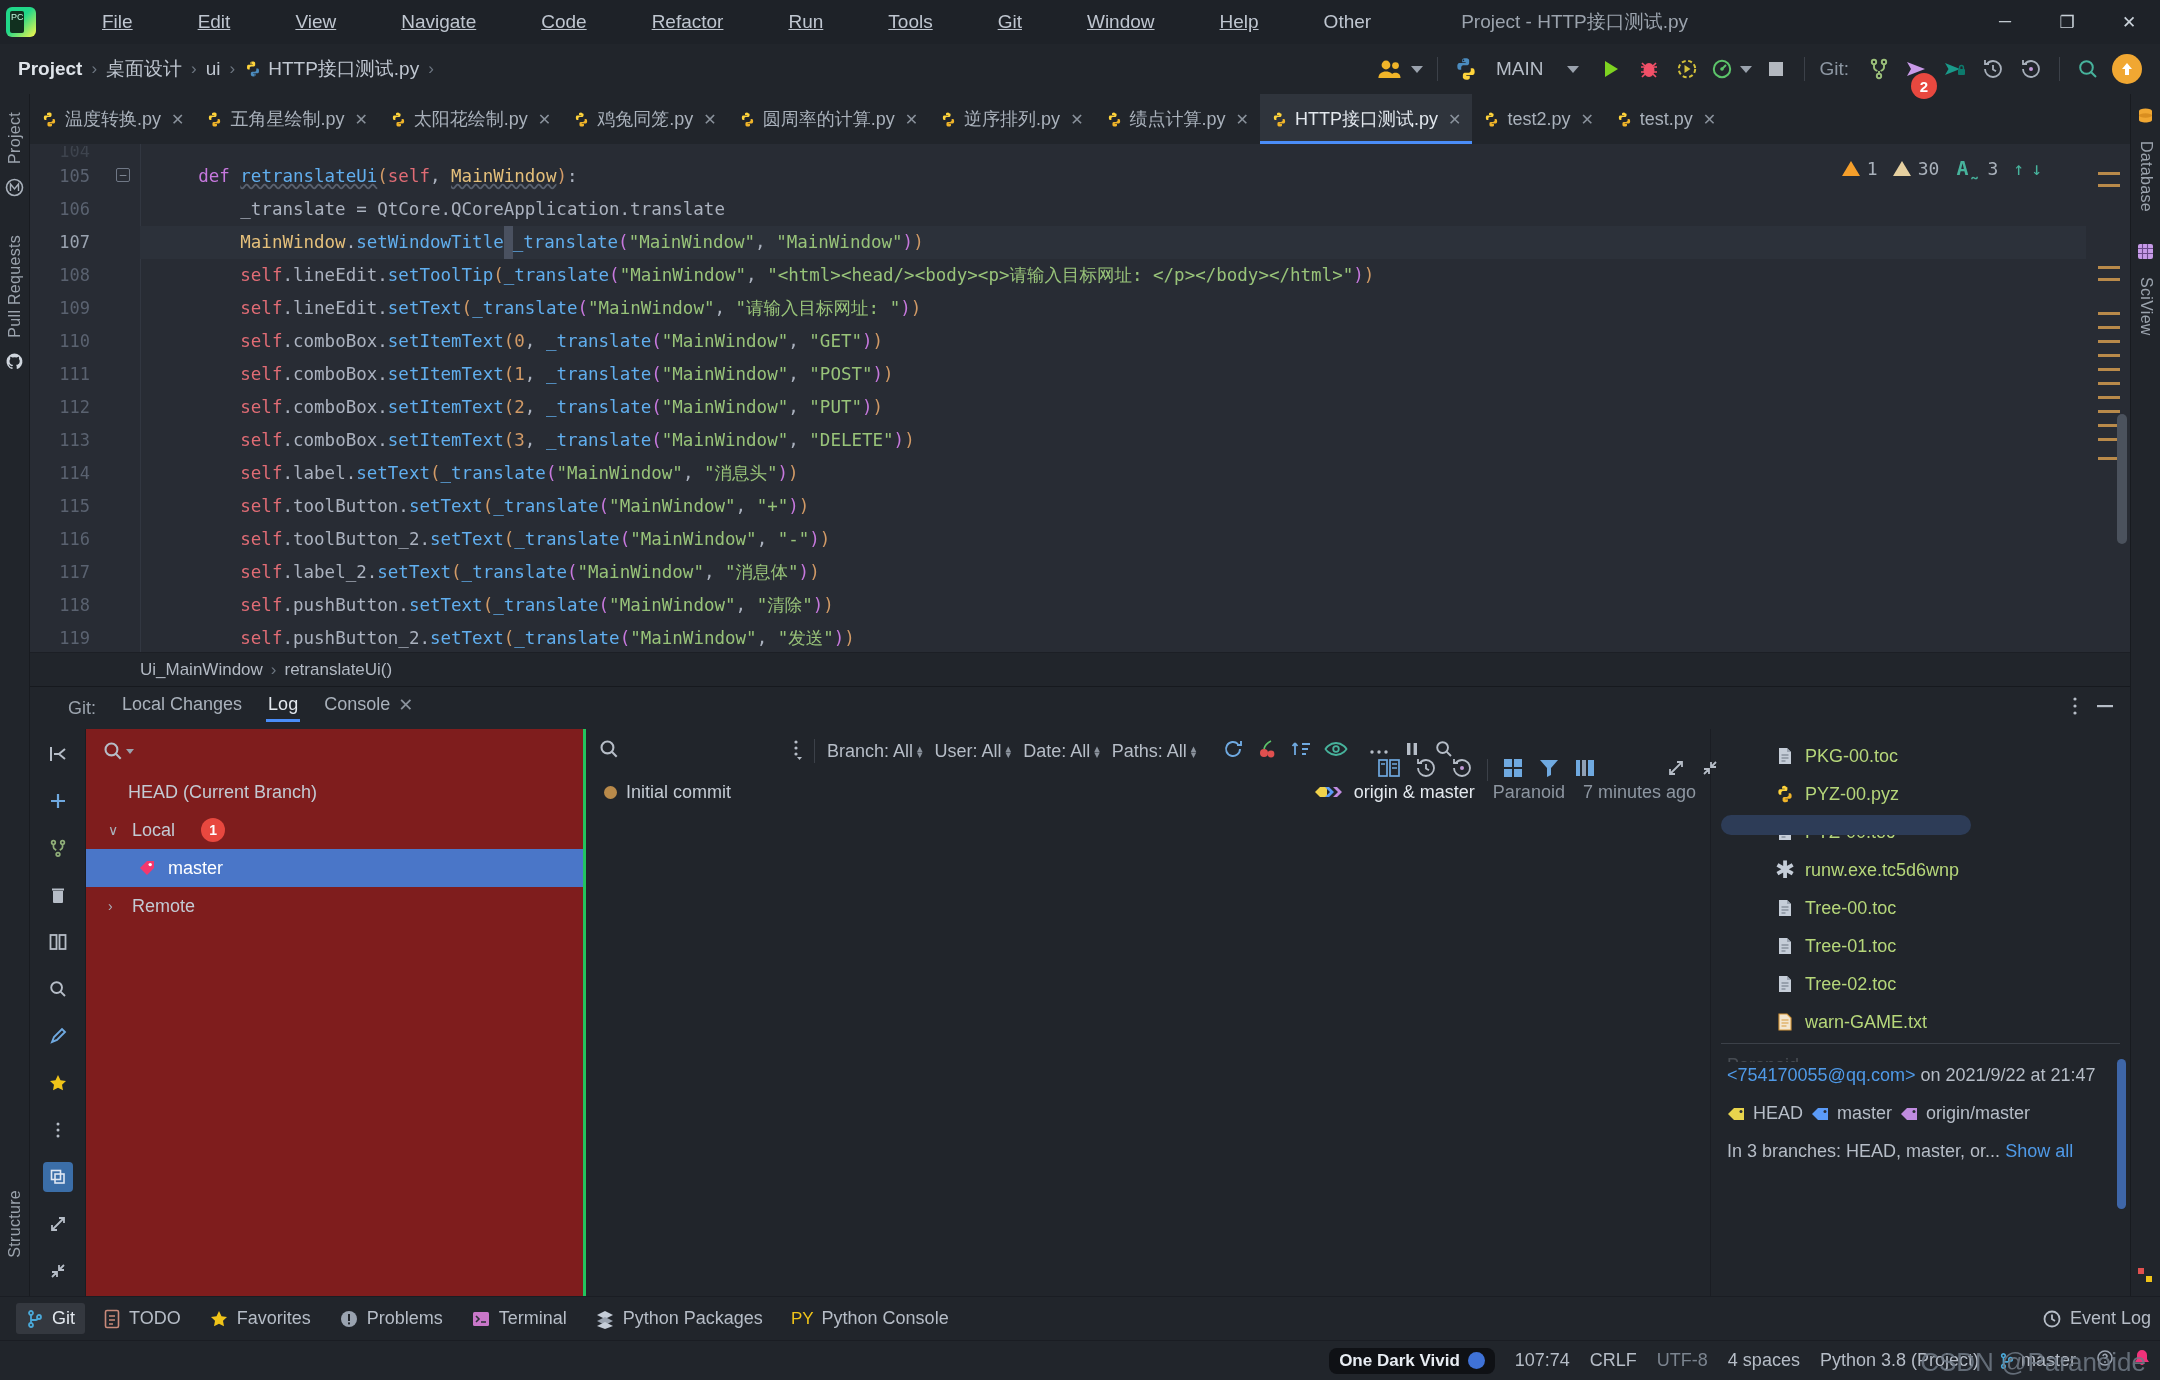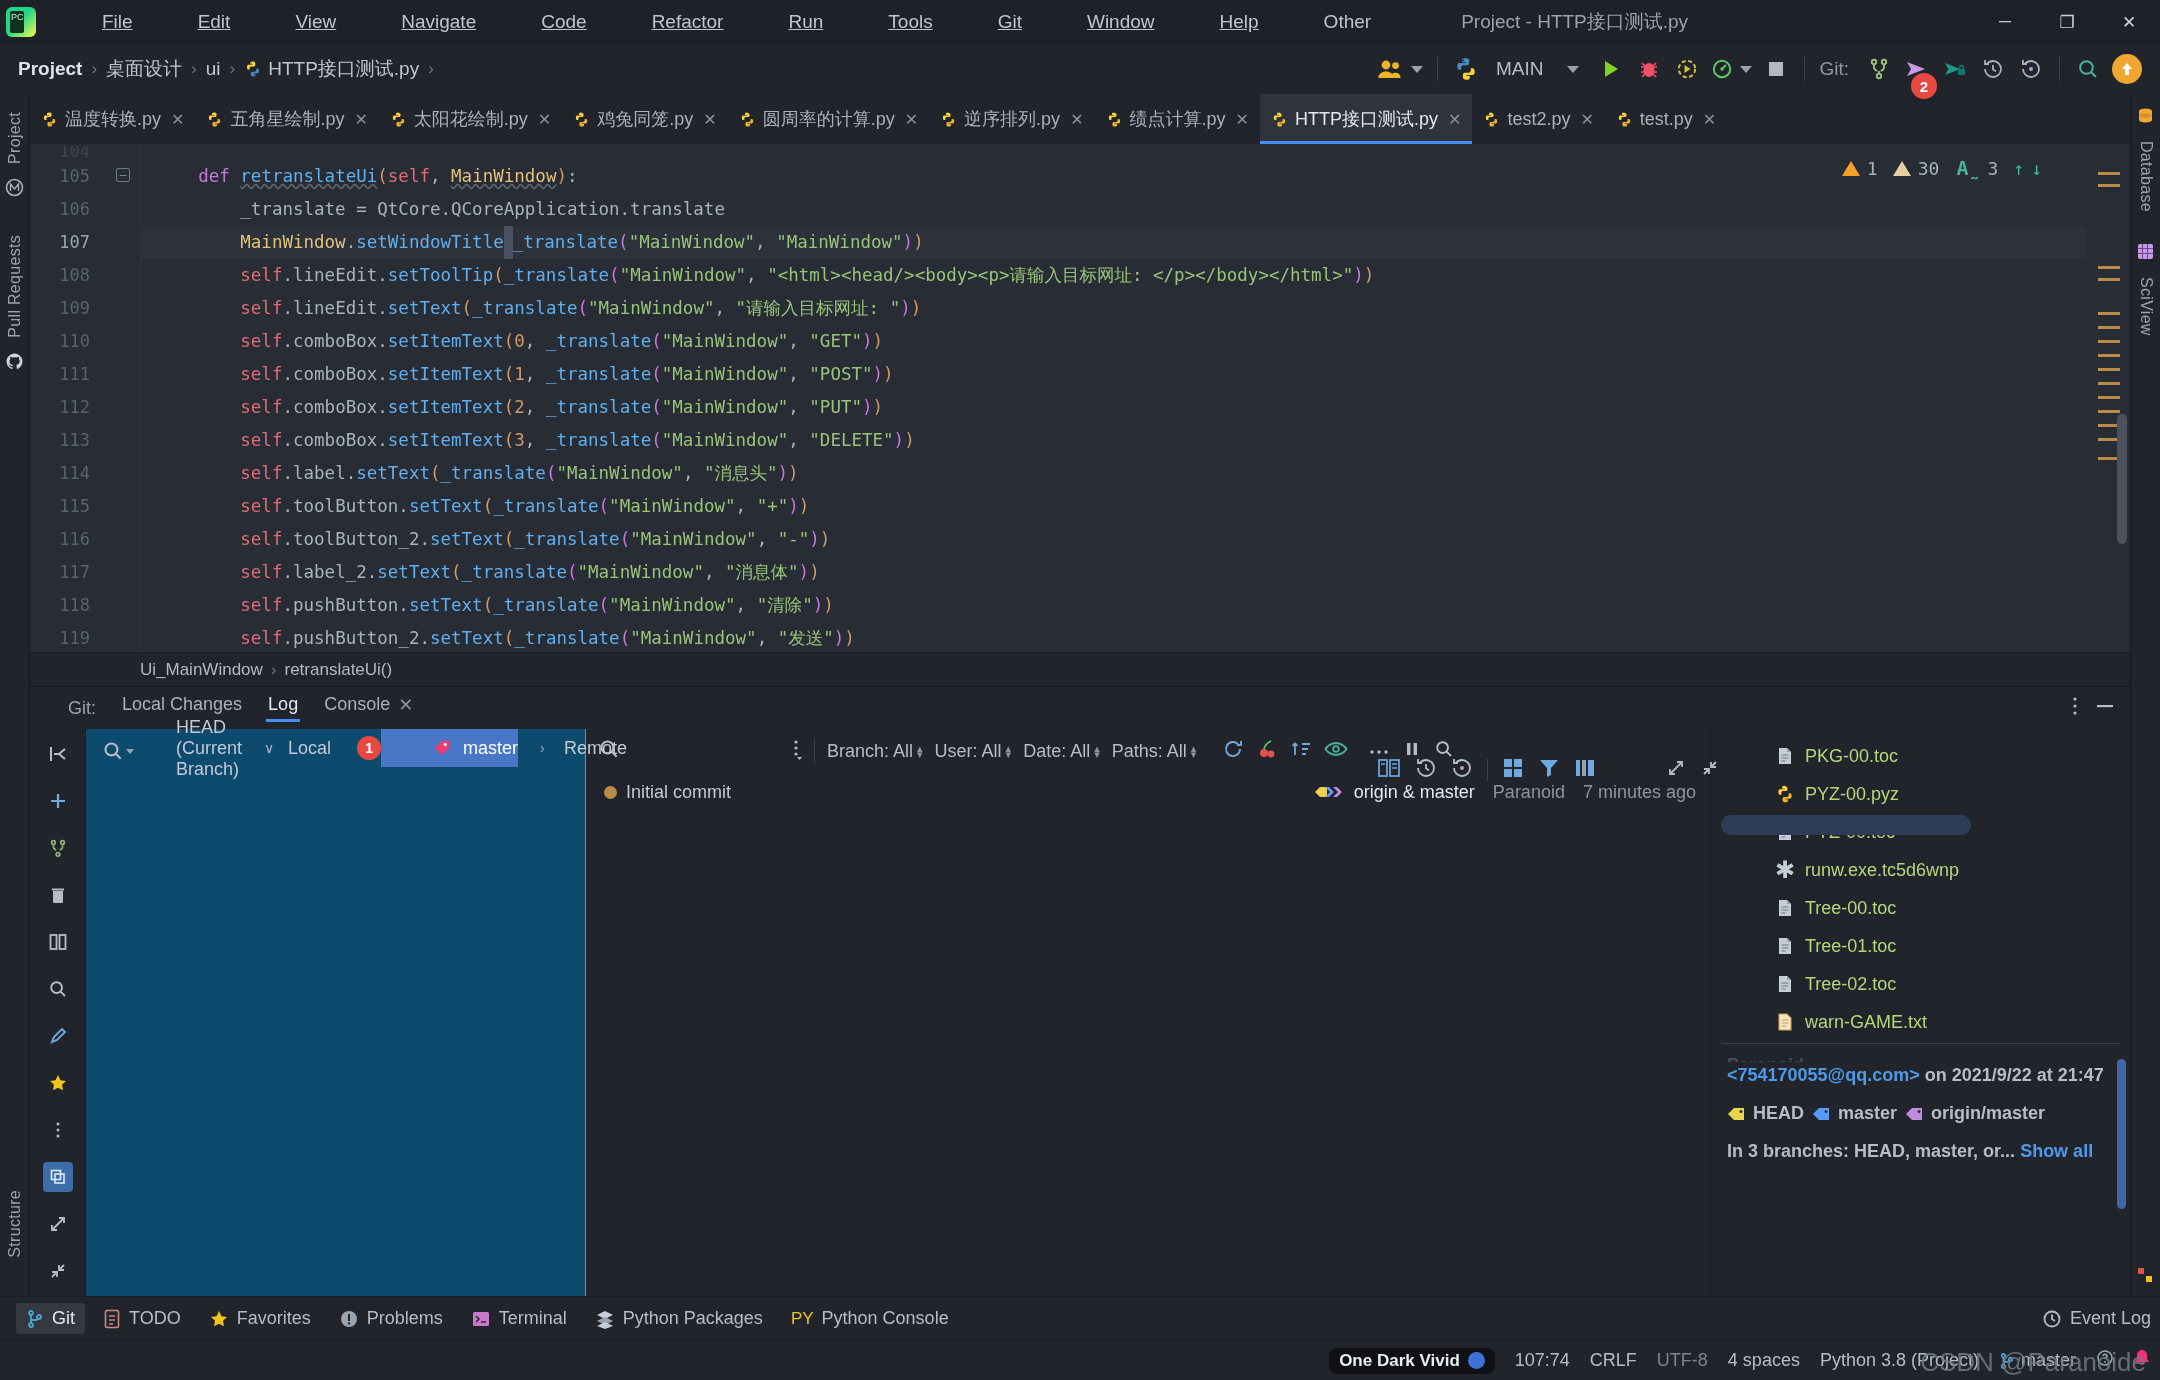--- a/index.html
+++ b/index.html
@@ -123,42 +123,42 @@
   .gw-tab { font-size: 18px; color: #a9b1bb; position: relative; padding-bottom: 7px; display:flex; align-items:center; gap:8px;}
   .gw-tab.active { color: #e3e8ee; }
   .gw-tab.active::after { content:""; position:absolute; left:-2px; right:-2px; bottom:0; height:3px; background:#4a8df8; }
   .gw-head-right { position: absolute; right: 14px; display: flex; align-items: center; gap: 16px; }
 
   .gw-body { flex: 1; display: flex; min-height: 0; }
   .gw-rail { width: 56px; flex: none; background: #21252b; display: flex; flex-direction: column;
              align-items: center; gap: 17px; padding-top: 10px; border-right: 1px solid #1a1d23; }
   .rail-ic { width: 30px; height: 30px; display:flex; align-items:center; justify-content:center; }
 
-  .branchpane { width: 500px; flex: none; background: #0c4a6e; border-right: 1px solid #22c55e;
-                display: flex; flex-direction: row; }
+  .branchpane { width: 500px; flex: none; background: #7f1d1d; border-right: 3px solid #22c55e;
+                display: flex; flex-direction: column; }
   .bp-search { height: 44px; display: flex; align-items: center; padding-left: 16px; }
   .bp-row { height: 38px; display: flex; align-items: center; font-size: 18px; color: #c3cad3; padding-left: 22px; gap: 10px; position: relative;}
   .bp-row.sel { background: #4a76c8; color: #fff; }
   .bp-row .chev { color: #a9b1bb; font-size: 14px; width: 14px; }
 
   .logpane { flex: 1; display: flex; flex-direction: column; min-width: 0; background: #21252b; }
   .lp-top { height: 44px; display: flex; align-items: center; gap: 12px; padding: 0 12px; position: relative; }
   .filt { font-size: 18px; color: #b6bdc7; display: flex; align-items: center; gap: 4px; }
   .spin { display:inline-flex; flex-direction:column; line-height:6px; font-size:11px; color:#8a929c;}
   .lp-list { flex: 1; min-height: 0; position: relative; }
   .commit-row { height: 38px; display: flex; align-items: center; padding: 0 14px 0 18px; font-size: 18px; color: #c3cad3; }
   .dot { width: 13px; height: 13px; border-radius: 50%; background: #b98a4a; margin-right: 9px; flex:none;}
   .commit-right { margin-left: auto; display: flex; align-items: center; gap: 18px; }
   .muted { color: #8d96a1; }
 
   .detailpane { width: 420px; flex: none; background: #21252b; border-left: 1px solid #1a1d23;
                 display: flex; flex-direction: column; position: relative; }
   .dp-files { flex: none; padding-top: 8px; overflow: hidden; }
   .dp-file { height: 38px; display: flex; align-items: center; gap: 10px; padding-left: 64px; font-size: 18px; color: #b6d77a; }
-  .dp-meta { flex: 1; padding: 6px 16px 0 16px; font-size: 18px; color: #b6bdc7; line-height: 1.55; position: relative; font-weight: bold; }
+  .dp-meta { flex: 1; padding: 6px 16px 0 16px; font-size: 18px; color: #b6bdc7; line-height: 1.55; position: relative; }
   .lnk { color: #4f9ae8; }
   .tagrow { display: flex; align-items: center; gap: 8px; margin-top: 10px; flex-wrap: wrap; }
   .dp-scroll { position: absolute; right: 4px; top: 330px; width: 9px; height: 150px; background: #3e66a8; border-radius: 5px; }
   .dp-sel-pill { position:absolute; left:10px; top:86px; width:250px; height:20px; background:#2d3c57; border-radius:10px;}
 
   
   .toolstrip { height: 44px; background: #21252b; display: flex; align-items: center; gap: 8px;
                padding-left: 16px; flex: none; border-top: 1px solid #1a1d23; position: relative; }
   .ts-item { display: flex; align-items: center; gap: 8px; font-size: 18px; color: #b6bdc7; padding: 5px 10px; border-radius: 3px; }
   .ts-item.active { background: #34383f; color: #e3e8ee; }

